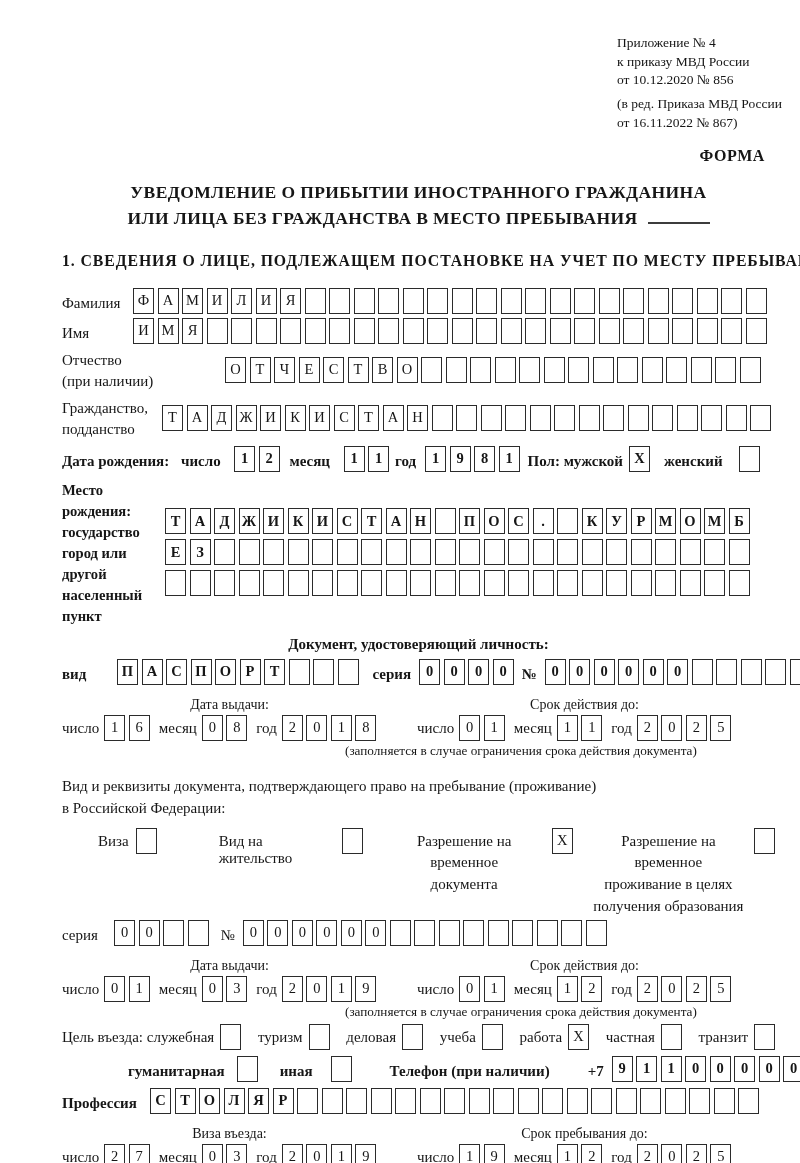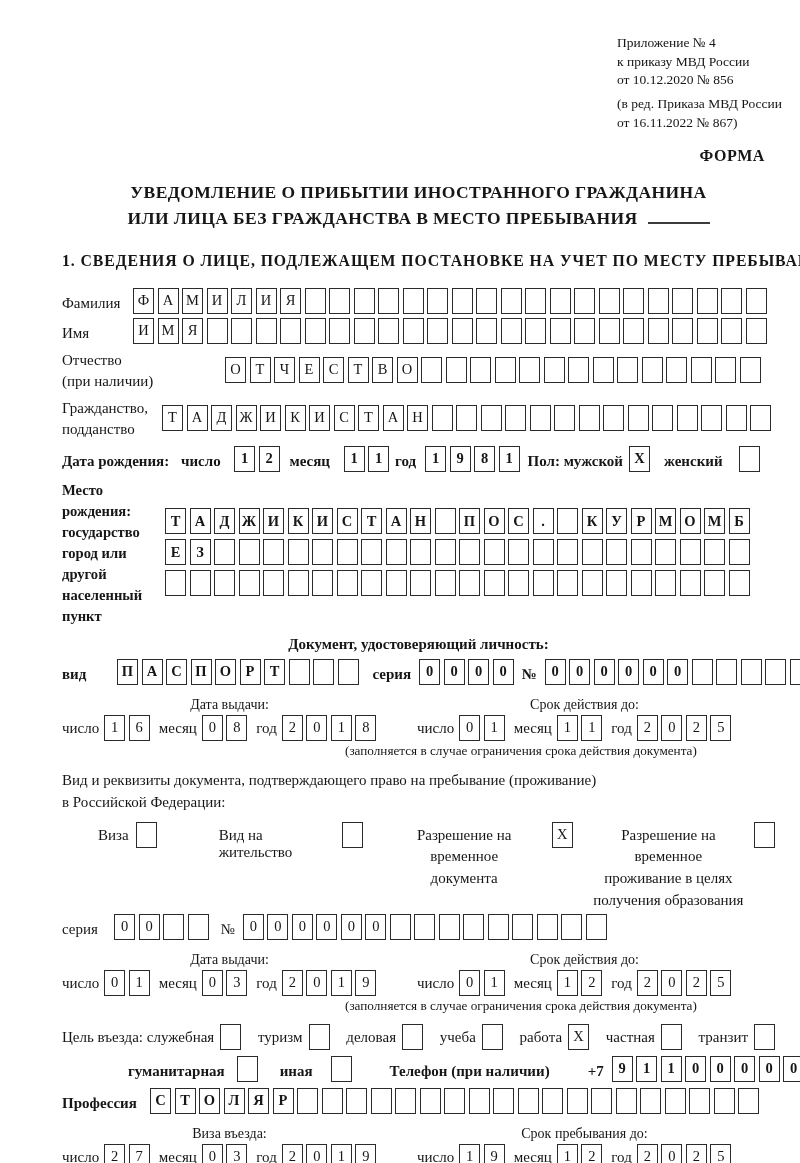--- a/index.html
+++ b/index.html
@@ -49,27 +49,27 @@
   .dcol-l { width:355px; flex:0 0 auto; }
   .dcol-r { flex:1; }
   .dtitle { text-align:center; width:335px; font-size:14px; margin-bottom:2px; }
   .dline { display:flex; align-items:flex-start; }
   .dline .dlab { padding-top:5px; margin-right:5px; }
   .dline .boxes { margin-right:9px; }
   .dcaption { font-size:13.2px; margin-top:2px; margin-left:-72px; white-space:nowrap; }
 
   .center-head { text-align:center; font-weight:bold; font-size:15px; margin-top:9px; }
 
-  .permit-text { margin-top:10px; line-height:1.5; }
+  .permit-text { margin-top:16px; line-height:1.5; }
   .permit-row { display:flex; align-items:flex-start; margin-top:8px; }
   .pitem { display:flex; align-items:flex-start; }
   .pitem .plab { padding-top:5px; margin-right:7px;margin-left:36px; }
   .ml-label { text-align:center; line-height:1.45; padding-top:3px; }
 
-  .goal-row { display:flex; justify-content:space-between; margin-top:10px; }
+  .goal-row { display:flex; justify-content:space-between; margin-top:4px; }
   .gpair { display:flex; align-items:flex-start; }
   .gpair .glab { padding-top:5px; margin-right:6px; }
 </style>
 </head>
 <body>
 
 <div class="page">
 
   <div class="annex">
     <div>Приложение № 4</div>

